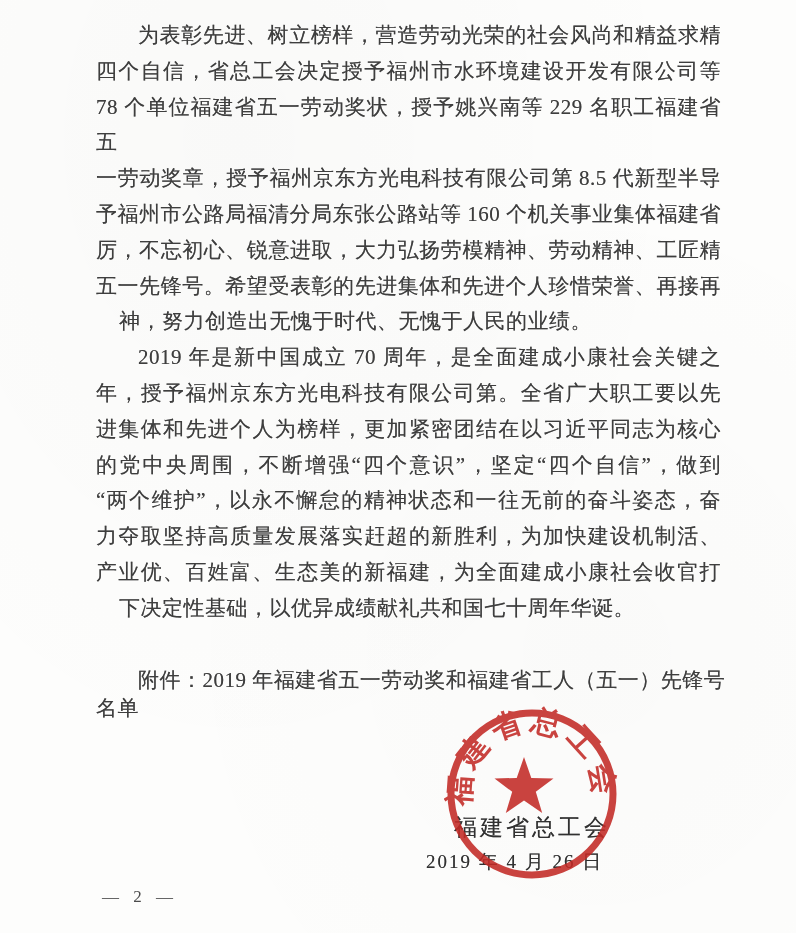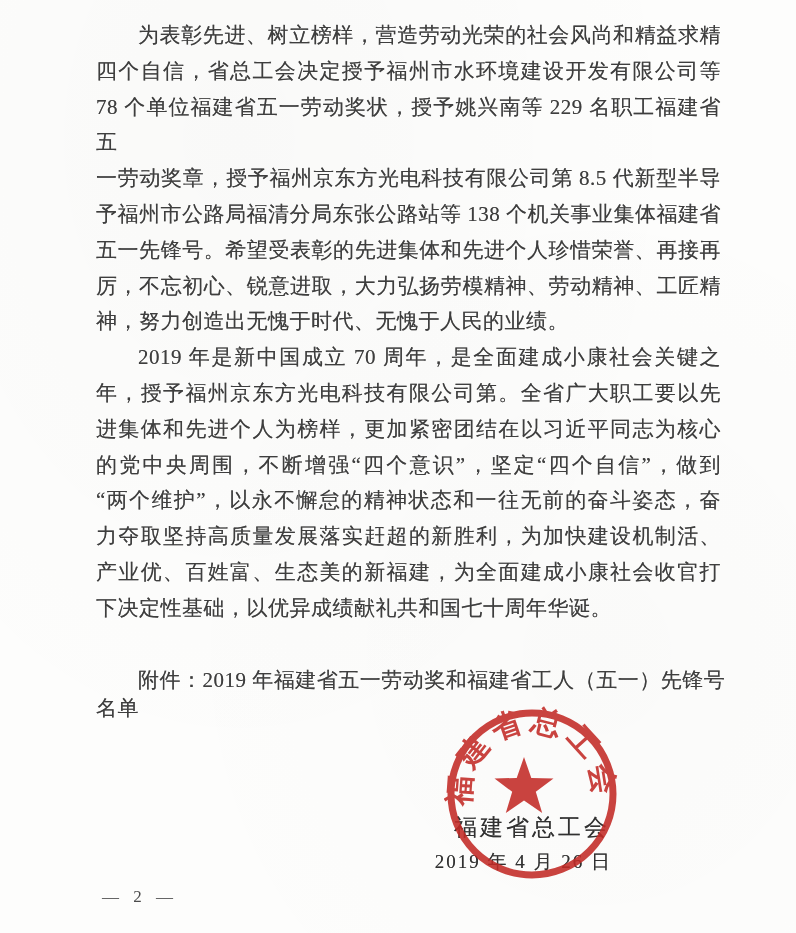--- a/index.html
+++ b/index.html
@@ -28,21 +28,21 @@
     line-height: 35.8px;
     letter-spacing: 0.5px;
     text-shadow: 0 0 0.6px rgba(70,70,70,0.65);
   }
   .para { margin: 0; }
   .line {
     text-align: justify;
     text-align-last: justify;
     white-space: normal;
   }
-  .line.last { text-align-last: left; }
+  .line.last { text-align-last: left; margin-left: 23px; }
   .line.first { text-indent: 2em; }
   .attachment {
     position: absolute;
     left: 96px;
     top: 666px;
     width: 630px;
     font-size: 21px;
     letter-spacing: 0.5px;
     text-indent: 2em;
     text-shadow: 0 0 0.6px rgba(70,70,70,0.65);
@@ -57,21 +57,21 @@
     font-size: 23px;
     letter-spacing: 3px;
     color: #313131;
     text-shadow: 0 0 0.6px rgba(60,60,60,0.6);
   }
   .date {
     position: absolute;
     left: 426px;
     top: 849px;
     width: 186px;
-    text-align: right;
+    text-align: left;
     font-size: 19px;
     letter-spacing: 2px;
     color: #313131;
     text-shadow: 0 0 0.6px rgba(60,60,60,0.6);
   }
   .seal-svg {
     position: absolute;
     left: 444px;
     top: 706px;
     width: 176px;
@@ -104,23 +104,23 @@
 <body>
 
 <div class="page">
 
   <div class="body-text">
     <div class="para">
         <div class="line first">为表彰先进、树立榜样，营造劳动光荣的社会风尚和精益求精</div>
         <div class="line">四个自信，省总工会决定授予福州市水环境建设开发有限公司等</div>
         <div class="line">78 个单位福建省五一劳动奖状，授予姚兴南等 229 名职工福建省五</div>
         <div class="line">一劳动奖章，授予福州京东方光电科技有限公司第 8.5 代新型半导</div>
-        <div class="line">予福州市公路局福清分局东张公路站等 138 个机关事业集体福建省</div>
+        <div class="line">予福州市公路局福清分局东张公路站等 160 个机关事业集体福建省</div>
+        <div class="line">厉，不忘初心、锐意进取，大力弘扬劳模精神、劳动精神、工匠精</div>
         <div class="line">五一先锋号。希望受表彰的先进集体和先进个人珍惜荣誉、再接再</div>
-        <div class="line">厉，不忘初心、锐意进取，大力弘扬劳模精神、劳动精神、工匠精</div>
         <div class="line last">神，努力创造出无愧于时代、无愧于人民的业绩。</div>
       </div>
     <div class="para">
         <div class="line first">2019 年是新中国成立 70 周年，是全面建成小康社会关键之</div>
         <div class="line">年，授予福州京东方光电科技有限公司第。全省广大职工要以先</div>
         <div class="line">进集体和先进个人为榜样，更加紧密团结在以习近平同志为核心</div>
         <div class="line">的党中央周围，不断增强“四个意识”，坚定“四个自信”，做到</div>
         <div class="line">“两个维护”，以永不懈怠的精神状态和一往无前的奋斗姿态，奋</div>
         <div class="line">力夺取坚持高质量发展落实赶超的新胜利，为加快建设机制活、</div>
         <div class="line">产业优、百姓富、生态美的新福建，为全面建成小康社会收官打</div>

